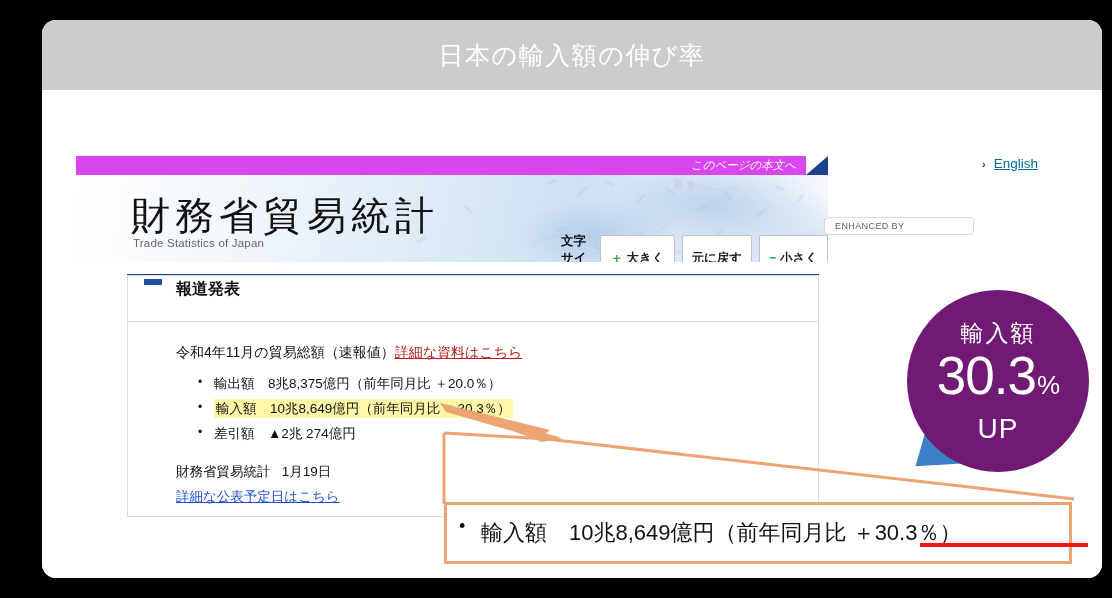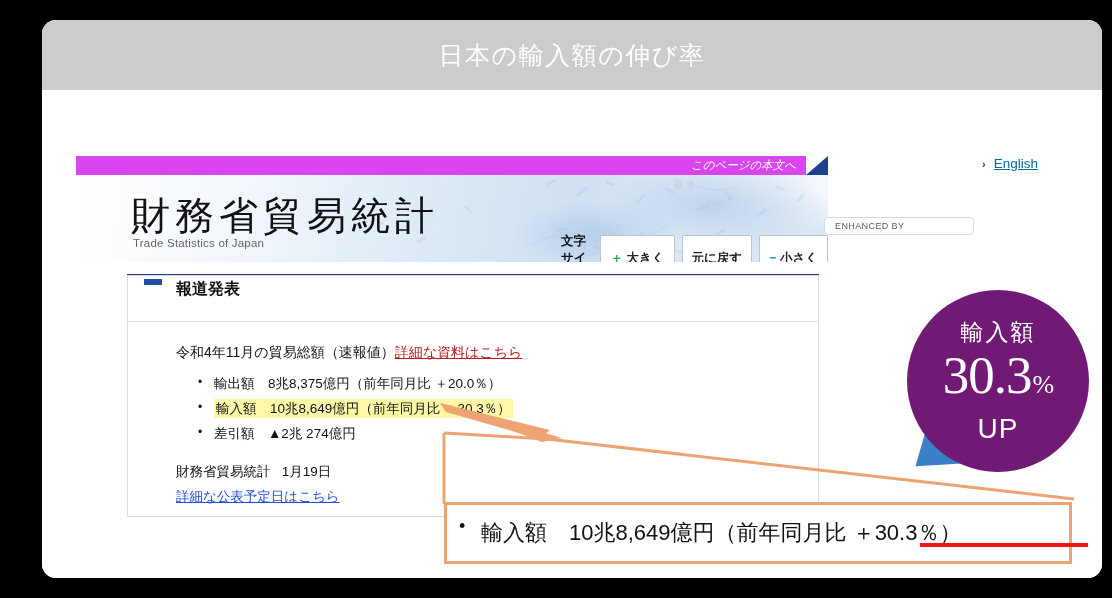--- a/index.html
+++ b/index.html
@@ -375,21 +375,20 @@
     line-height: 28px;
   }
   .bubble-line2 {
     color: #ffffff;
     font-size: 53px;
     line-height: 58px;
     font-weight: 300;
     letter-spacing: -1px;
     display: flex;
     align-items: baseline;
-    font-family: Liberation Serif, serif;
   }
   .bubble-pct {
     font-size: 26px;
     font-weight: 300;
     margin-left: 1px;
   }
   .bubble-line3 {
     color: #ffffff;
     font-size: 28px;
     line-height: 30px;

